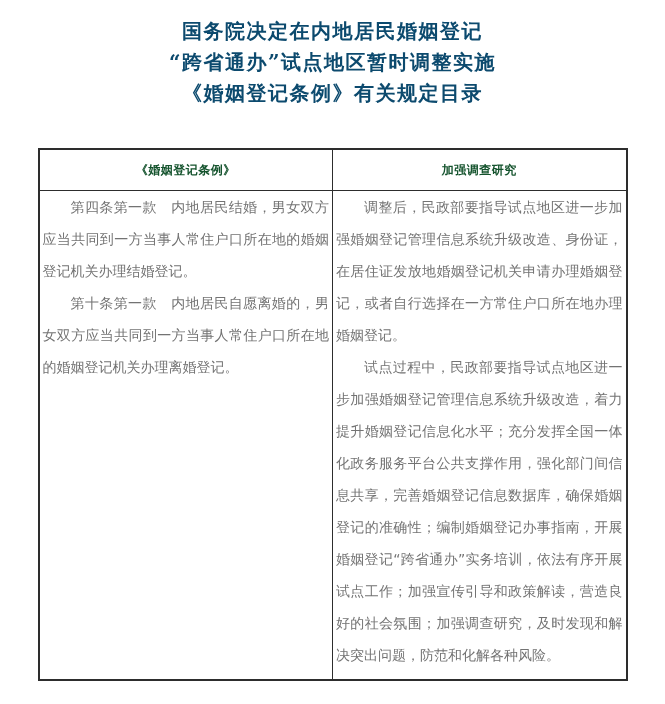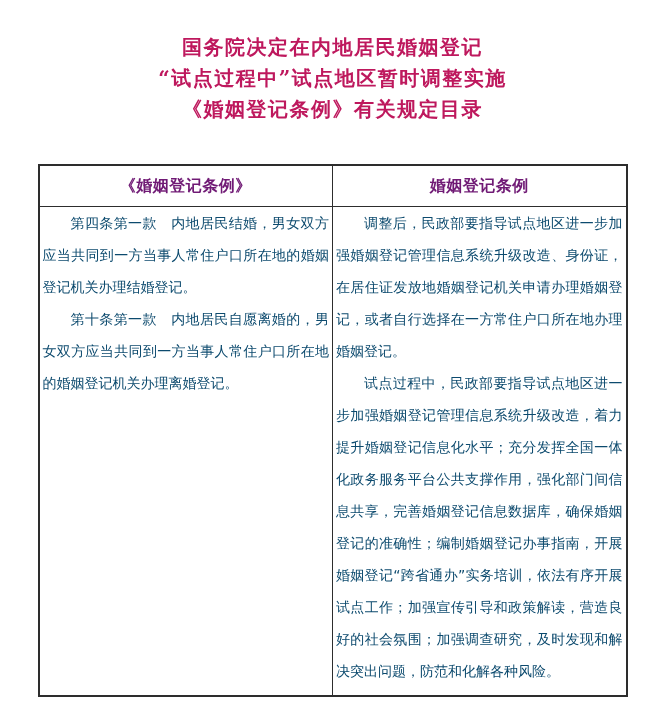--- a/index.html
+++ b/index.html
@@ -9,27 +9,27 @@
   }
   .page {
     position: relative;
     width: 665px;
     height: 704px;
     background: #ffffff;
     overflow: hidden;
     font-family: "DejaVu Sans", sans-serif;
   }
   .title-block {
-    padding-top: 32px;
+    padding-top: 16px;
     text-align: center;
     font-family: "DejaVu Serif", serif;
     font-weight: bold;
     font-size: 20px;
     line-height: 31px;
-    color: #be185d;
+    color: #0c4a6e;
     letter-spacing: 1.5px;
   }
   .title-line {
     white-space: nowrap;
   }
   .doc-table {
     width: 590px;
     margin: 39px auto 0 auto;
     border-collapse: collapse;
     table-layout: fixed;
@@ -37,58 +37,58 @@
   }
   .doc-table th,
   .doc-table td {
     border: 1px solid #2d2d2d;
     width: 50%;
   }
   .doc-table th {
     height: 38px;
     text-align: center;
     vertical-align: middle;
-    font-size: 16px;
+    font-size: 12px;
     font-weight: bold;
-    color: #701a75;
+    color: #14532d;
     letter-spacing: 0.5px;
   }
   .doc-table td {
     vertical-align: top;
     padding: 0 3px 8px 3px;
     font-size: 14px;
     line-height: 32px;
-    color: #0c4a6e;
+    color: #737373;
     text-align: justify;
     text-justify: inter-ideograph;
   }
   .doc-table td p {
     margin: 0;
     text-indent: 2em;
   }
   .doc-table td p + p {
     margin-top: 0;
   }
 </style>
 </head>
 <body>
 
 <div class="page">
 
   <div class="title-block">
     <div class="title-line">国务院决定在内地居民婚姻登记</div>
-    <div class="title-line">“试点过程中”试点地区暂时调整实施</div>
+    <div class="title-line">“跨省通办”试点地区暂时调整实施</div>
     <div class="title-line">《婚姻登记条例》有关规定目录</div>
   </div>
 
   <table class="doc-table">
     <thead>
       <tr>
         <th>《婚姻登记条例》</th>
-        <th>婚姻登记条例</th>
+        <th>加强调查研究</th>
       </tr>
     </thead>
     <tbody>
       <tr>
         <td>
           <p>第四条第一款　内地居民结婚，男女双方应当共同到一方当事人常住户口所在地的婚姻登记机关办理结婚登记。</p>
           <p>第十条第一款　内地居民自愿离婚的，男女双方应当共同到一方当事人常住户口所在地的婚姻登记机关办理离婚登记。</p>
         </td>
         <td>
           <p>调整后，民政部要指导试点地区进一步加强婚姻登记管理信息系统升级改造、身份证，在居住证发放地婚姻登记机关申请办理婚姻登记，或者自行选择在一方常住户口所在地办理婚姻登记。</p>

